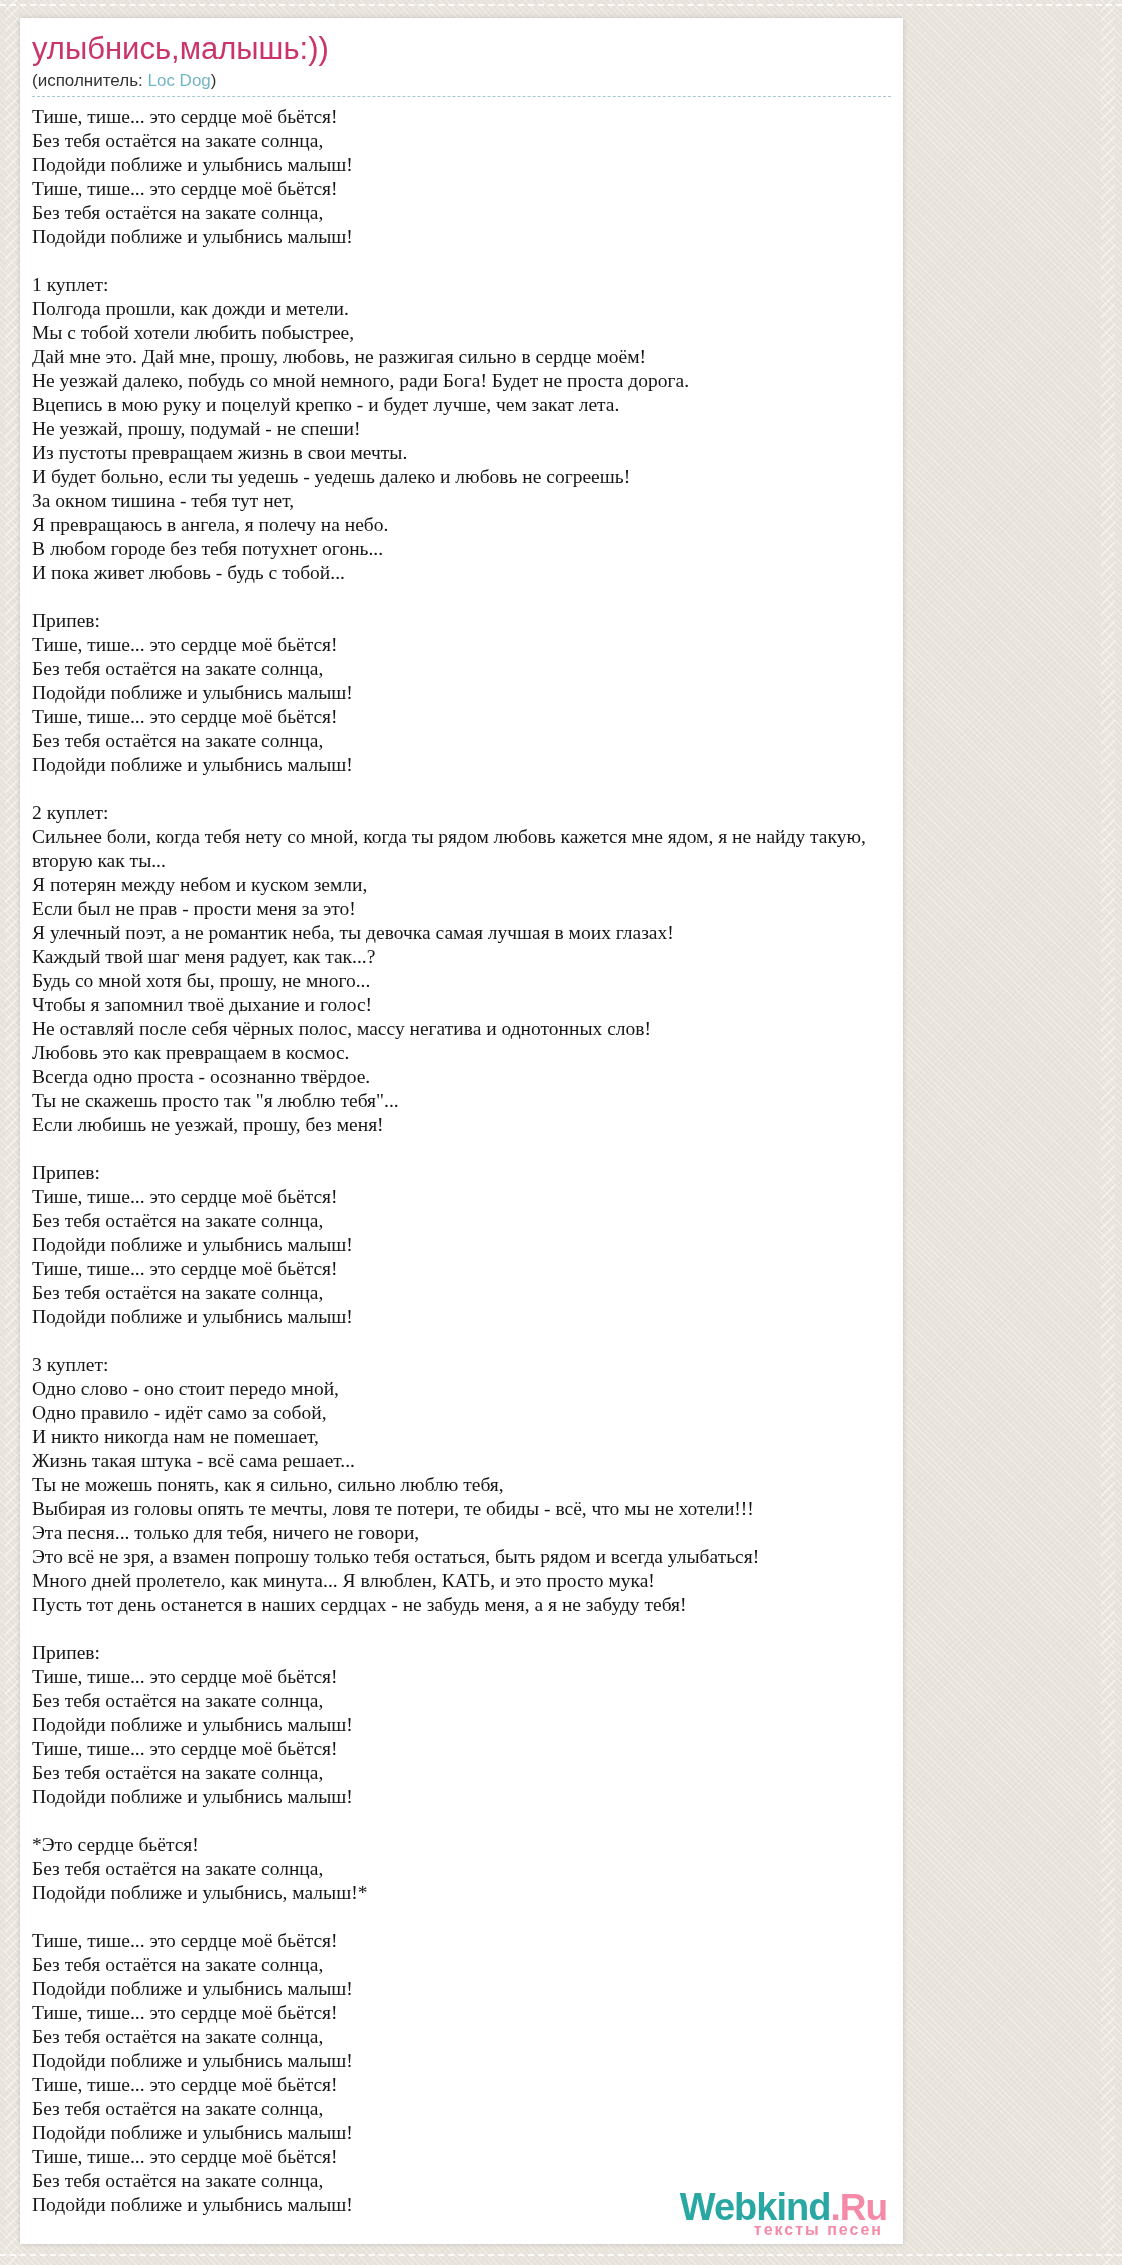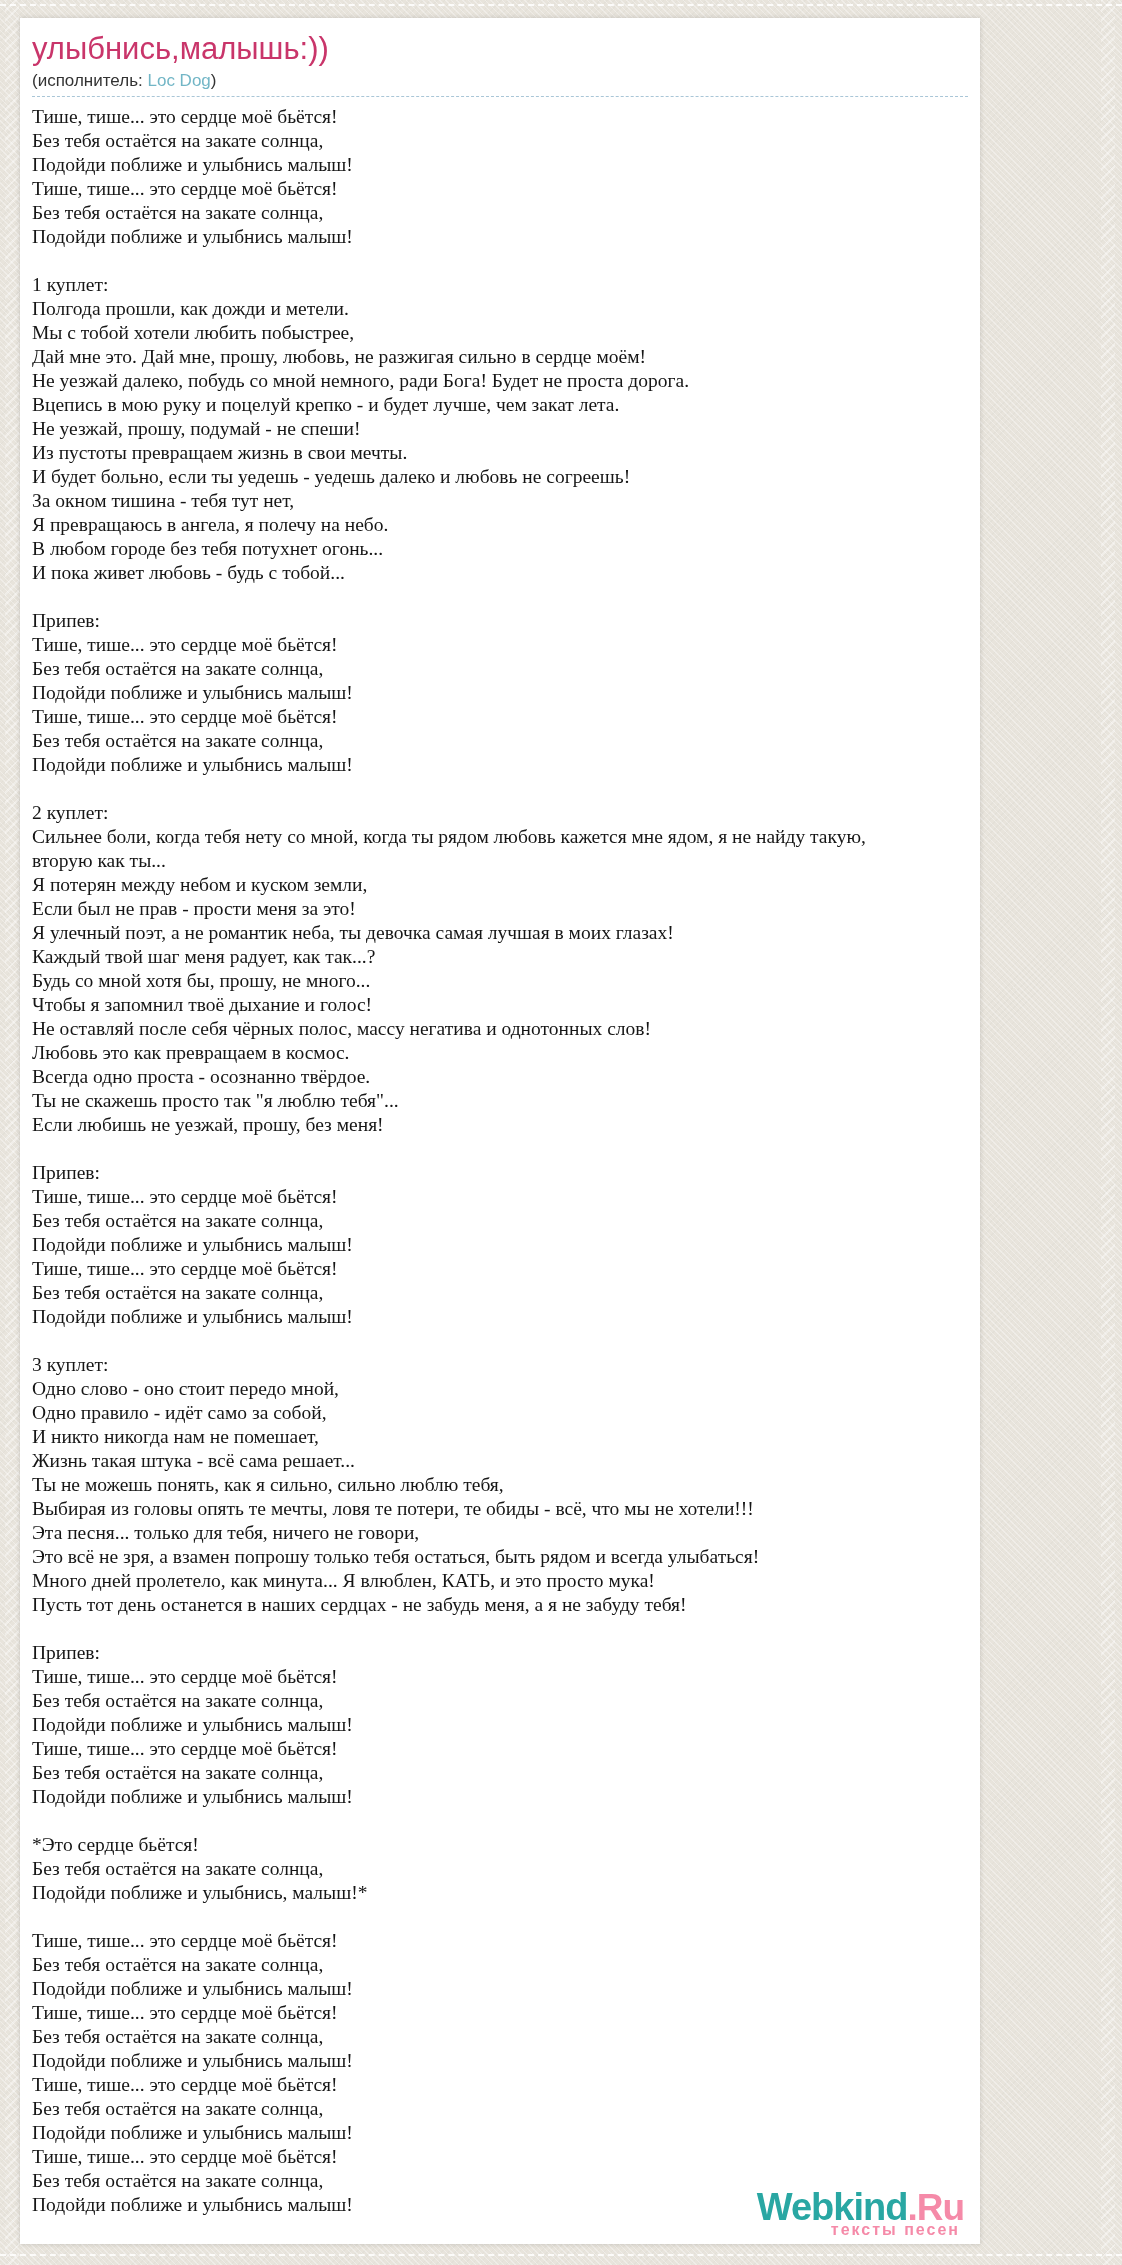--- a/index.html
+++ b/index.html
@@ -15,21 +15,21 @@
   .stitch-top{top:4px;}
   .stitch-bottom{top:2254px;}
   .torn-edge{
     position:absolute;top:0;height:100%;width:14px;
     background:repeating-linear-gradient(135deg, rgba(255,255,255,.55) 0 2px, rgba(0,0,0,0) 2px 7px);
     opacity:.7;
   }
   .torn-left{left:5px;}
   .torn-right{left:1101px;}
   .card{
-    position:absolute;left:20px;top:18px;width:960px;height:2226px;
+    position:absolute;left:20px;top:18px;width:883px;height:2226px;
     background:#ffffff;
     box-shadow:0 0 5px rgba(0,0,0,.16);
     box-sizing:border-box;
     padding:14px 12px 0 12px;
     overflow:hidden;
   }
   .page-title{
     margin:0 0 5px 0;
     font-family:"Liberation Sans", sans-serif;
     font-size:31px;font-weight:normal;line-height:34px;

